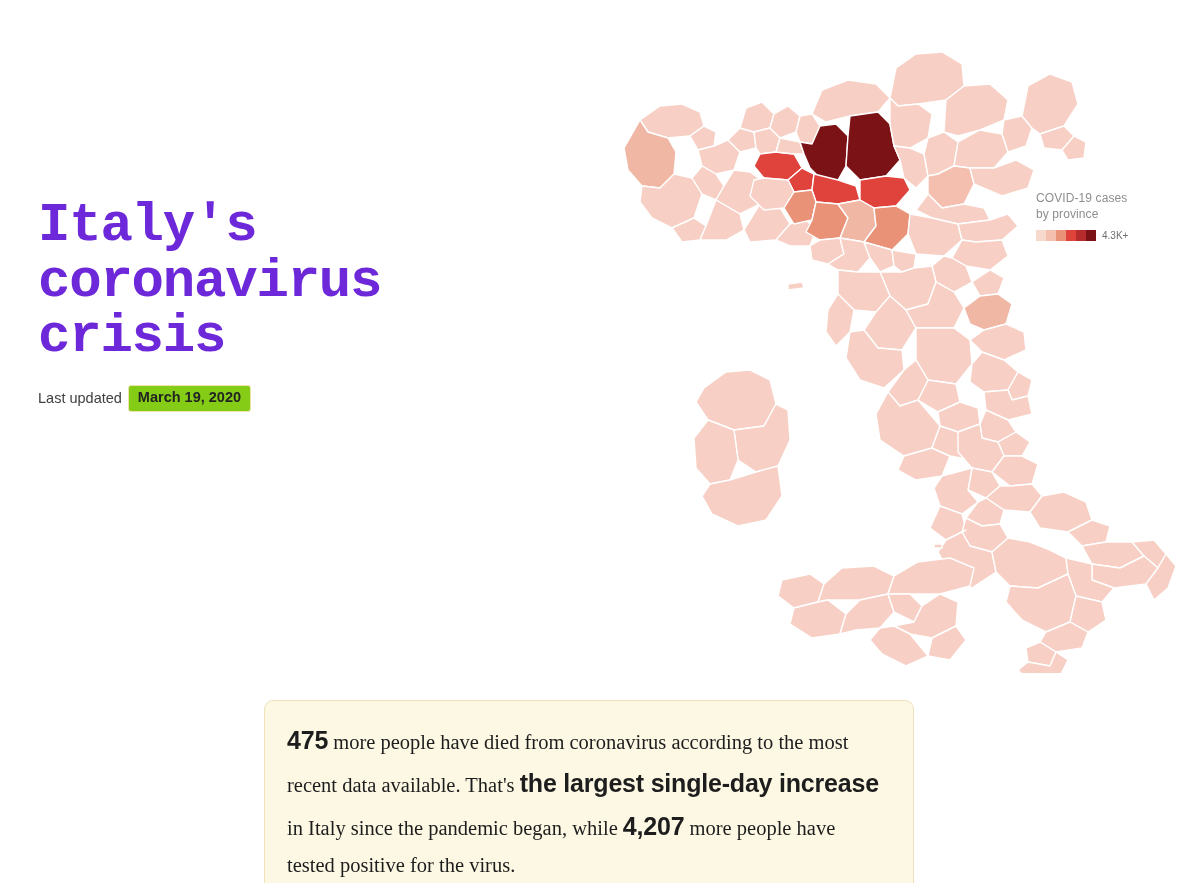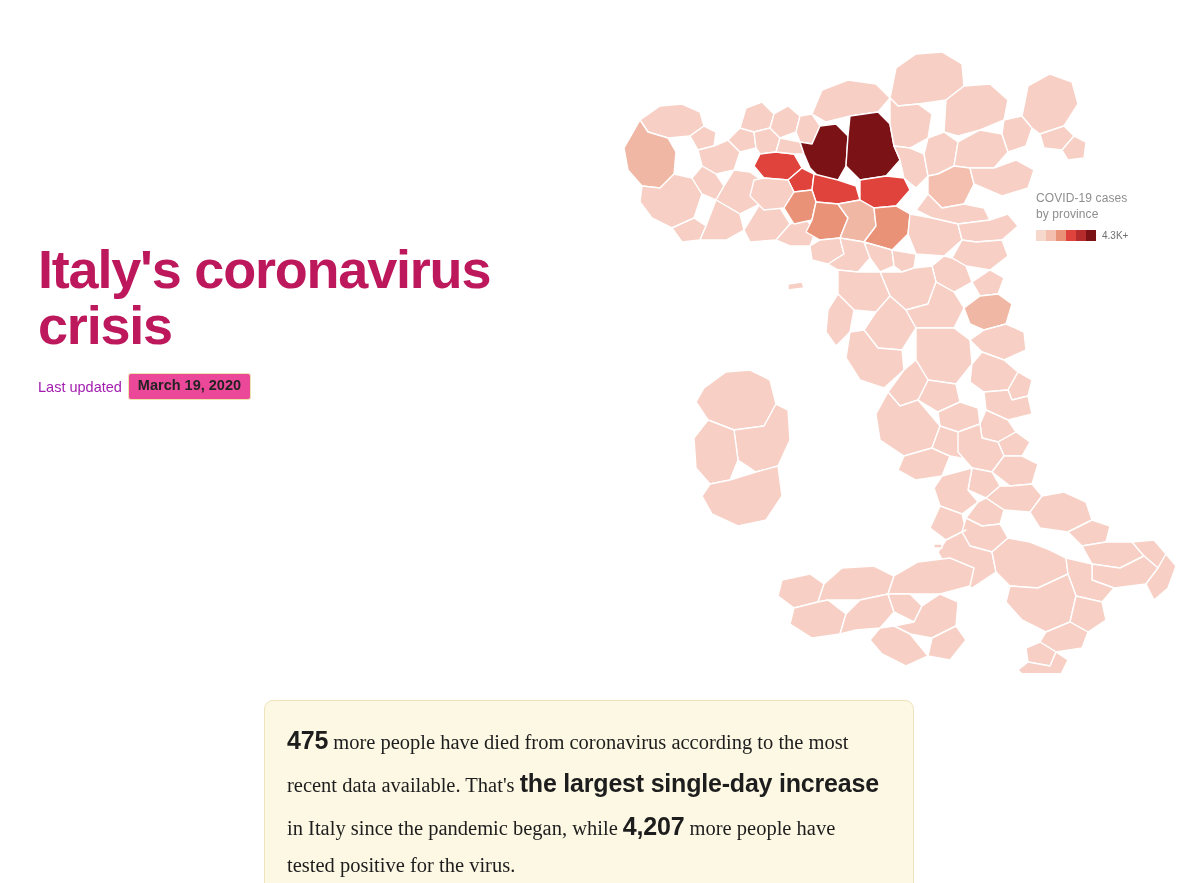--- a/index.html
+++ b/index.html
@@ -21,46 +21,45 @@
 
   
   .headline-block {
     position: absolute;
     left: 38px;
     top: 198px;
     width: 520px;
   }
 
   .page-title {
-    font-family: Liberation Sans, sans-serif;
+    font-family: Liberation Mono, monospace;
     font-size: 54px;
     line-height: 1.03;
     font-weight: bold;
-    color: #be185d;
+    color: #6d28d9;
     letter-spacing: -1.2px;
     max-width: 460px;
-    margin-top: 44px;
   }
 
   .updated-row {
     margin-top: 20px;
     display: flex;
     align-items: center;
     gap: 6px;
   }
 
   .updated-label {
     font-size: 14.5px;
-    color: #a21caf;
+    color: #404040;
     font-family: "Liberation Sans", sans-serif;
   }
 
   .updated-badge {
     display: inline-block;
-    background: #ec4899;
+    background: #84cc16;
     border: 1px solid #efe3ae;
     border-radius: 3px;
     padding: 4px 9px 5px 9px;
     font-size: 14.5px;
     font-weight: bold;
     color: #232323;
     line-height: 1.1;
   }
 
   

